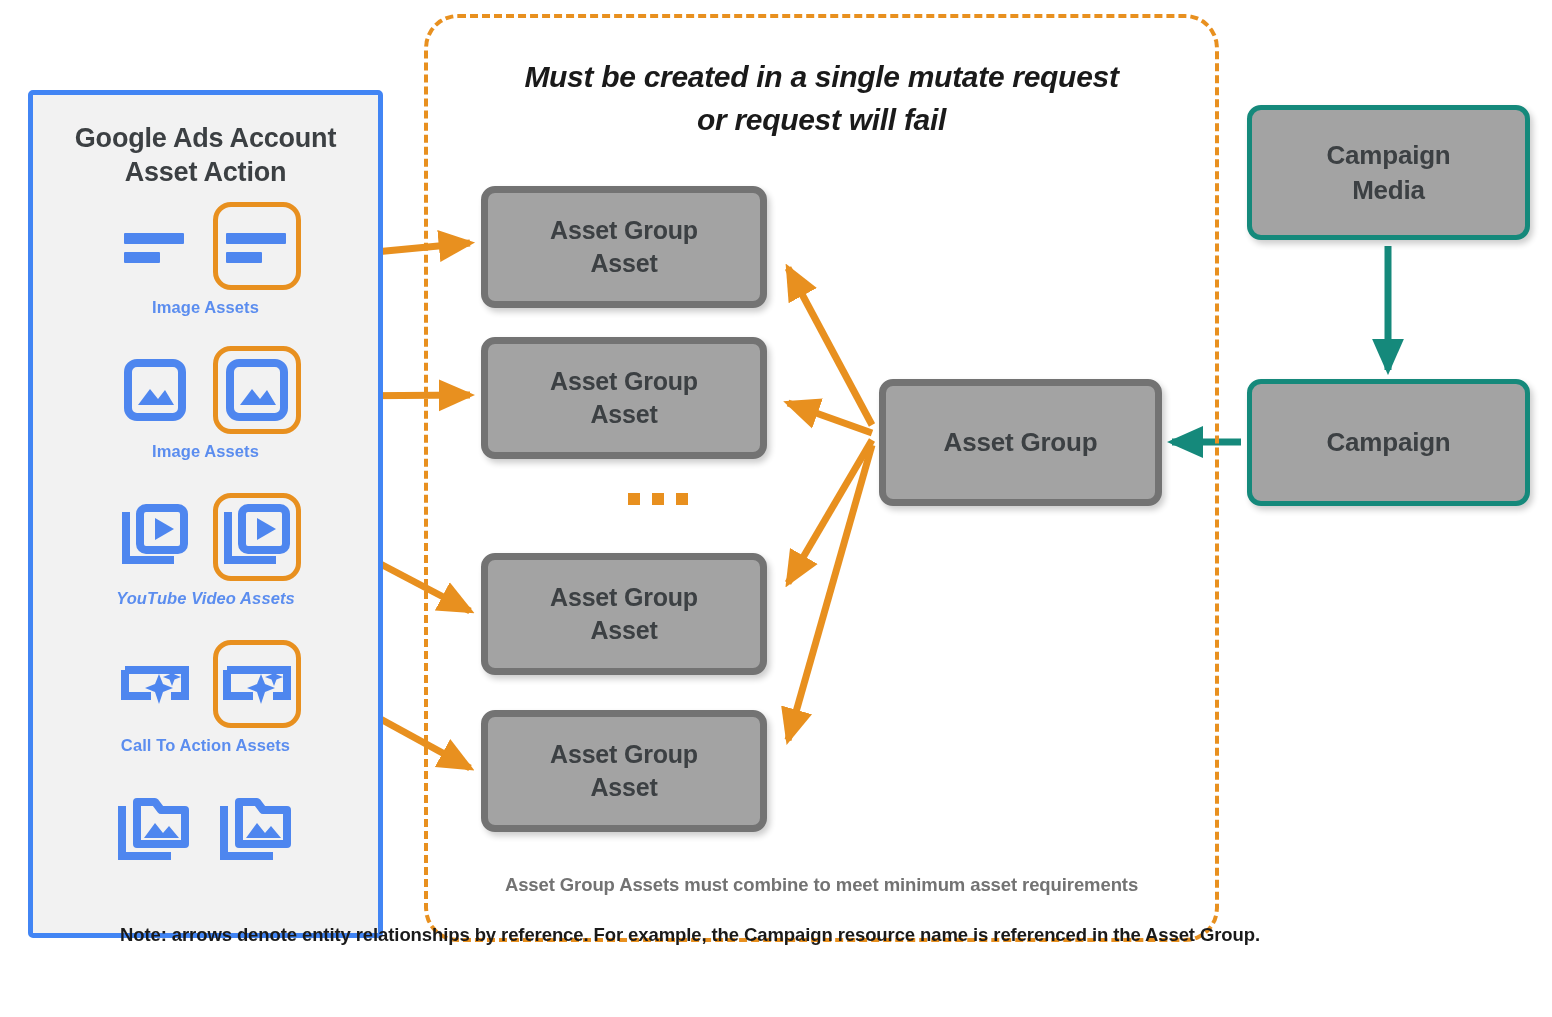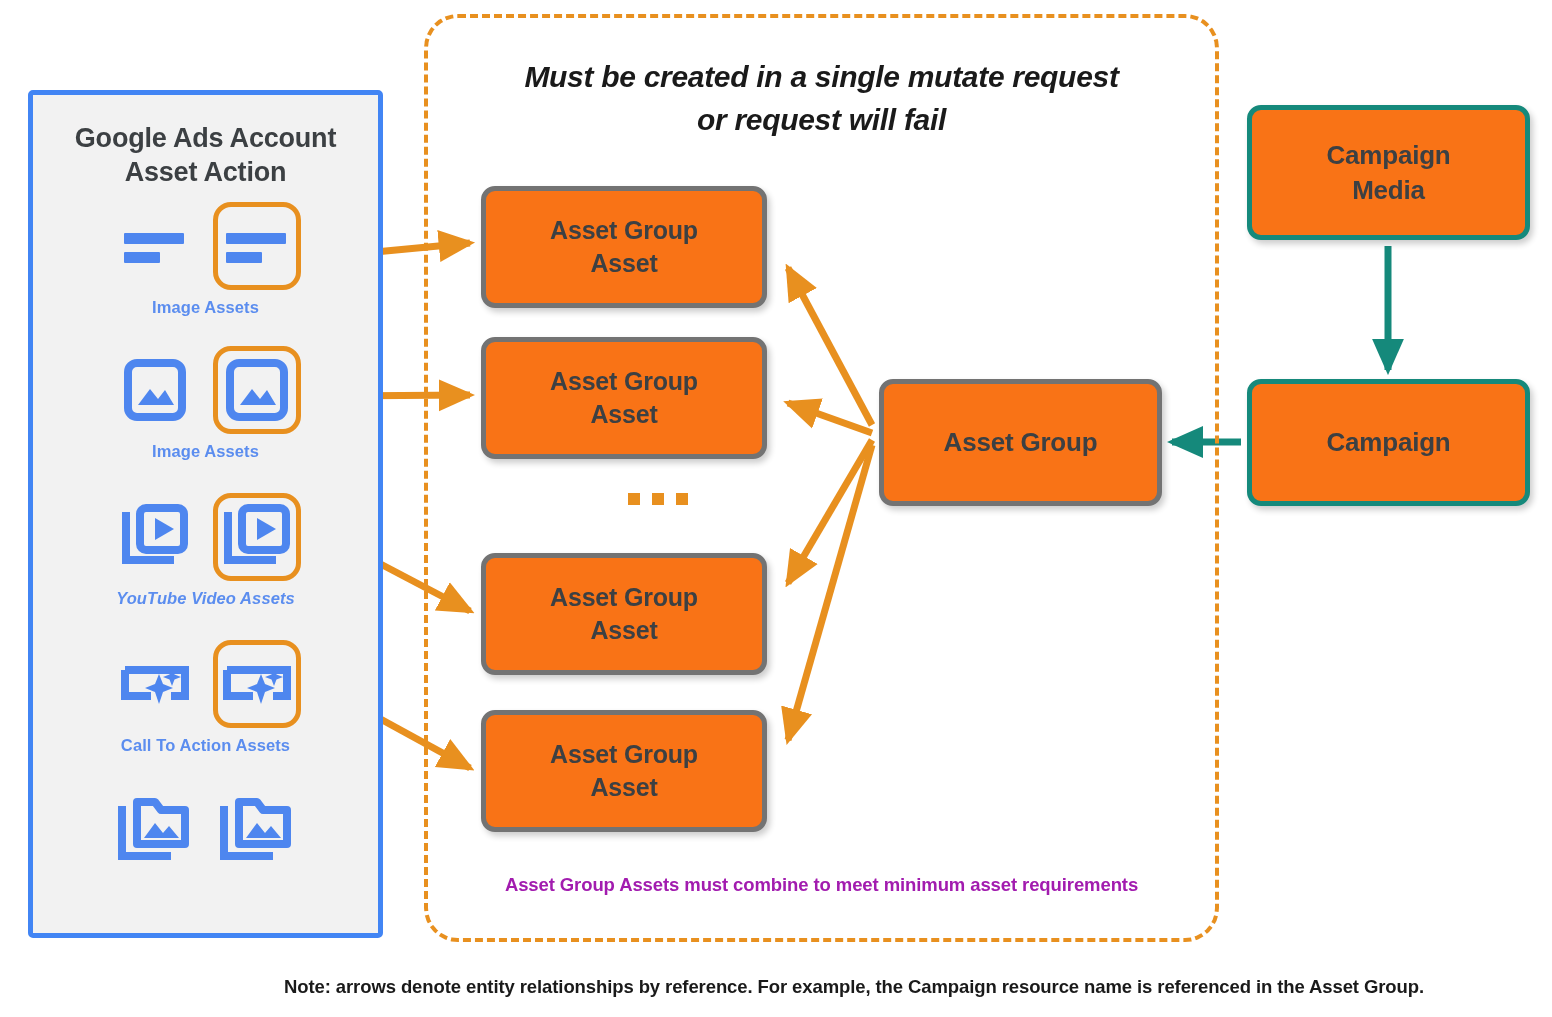--- a/index.html
+++ b/index.html
@@ -111,38 +111,38 @@
     letter-spacing: -0.3px;
   }
   .mutate-footnote {
     position: absolute;
     left: 424px;
     top: 874px;
     width: 795px;
     text-align: center;
     font-size: 18.5px;
     font-weight: bold;
-    color: #a21caf;
+    color: #737373;
     letter-spacing: -0.1px;
   }
 
   
   .node {
     position: absolute;
-    background: #f97316;
+    background: #a3a3a3;
     box-sizing: border-box;
     display: flex;
     align-items: center;
     justify-content: center;
     text-align: center;
     color: #3c4043;
     box-shadow: 3px 4px 6px rgba(0,0,0,0.20);
   }
   .node.orange {
-    border: 5px solid #737373;
+    border: 7px solid #737373;
     border-radius: 14px;
   }
   .node.teal {
     border: 5px solid #15897b;
     border-radius: 14px;
   }
   .node-label {
     font-size: 25px;
     font-weight: bold;
     line-height: 1.32;
@@ -172,28 +172,27 @@
     display: block;
     width: 12px;
     height: 12px;
     background: #e8901f;
   }
 
   
   .bottom-note {
     position: absolute;
     left: 0;
-    top: 976px;
+    top: 924px;
     width: 1380px;
-    text-align: right;
+    text-align: center;
     font-size: 18.5px;
     font-weight: bold;
     color: #1a1a1a;
     letter-spacing: -0.1px;
-    padding-left: 44px;
   }
 </style>
 </head>
 <body>
 
 <div id="stage">
 
   <svg id="svg-layer" viewBox="0 0 1552 1017" xmlns="http://www.w3.org/2000/svg">
     <defs>
       <marker id="arrow-orange" viewBox="0 0 10 10" refX="8.6" refY="5" markerWidth="5.2" markerHeight="5.2" orient="auto-start-reverse">

